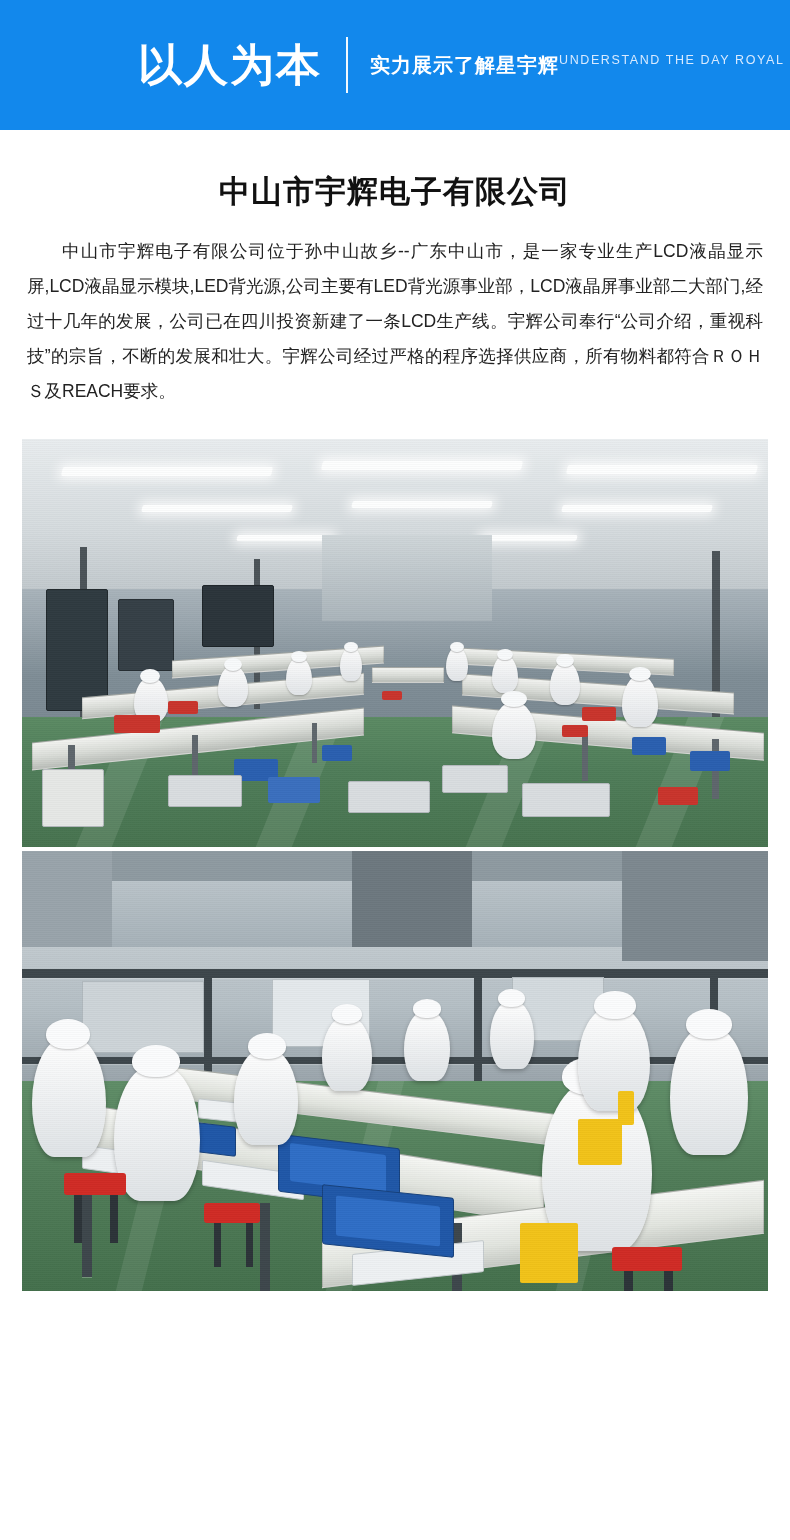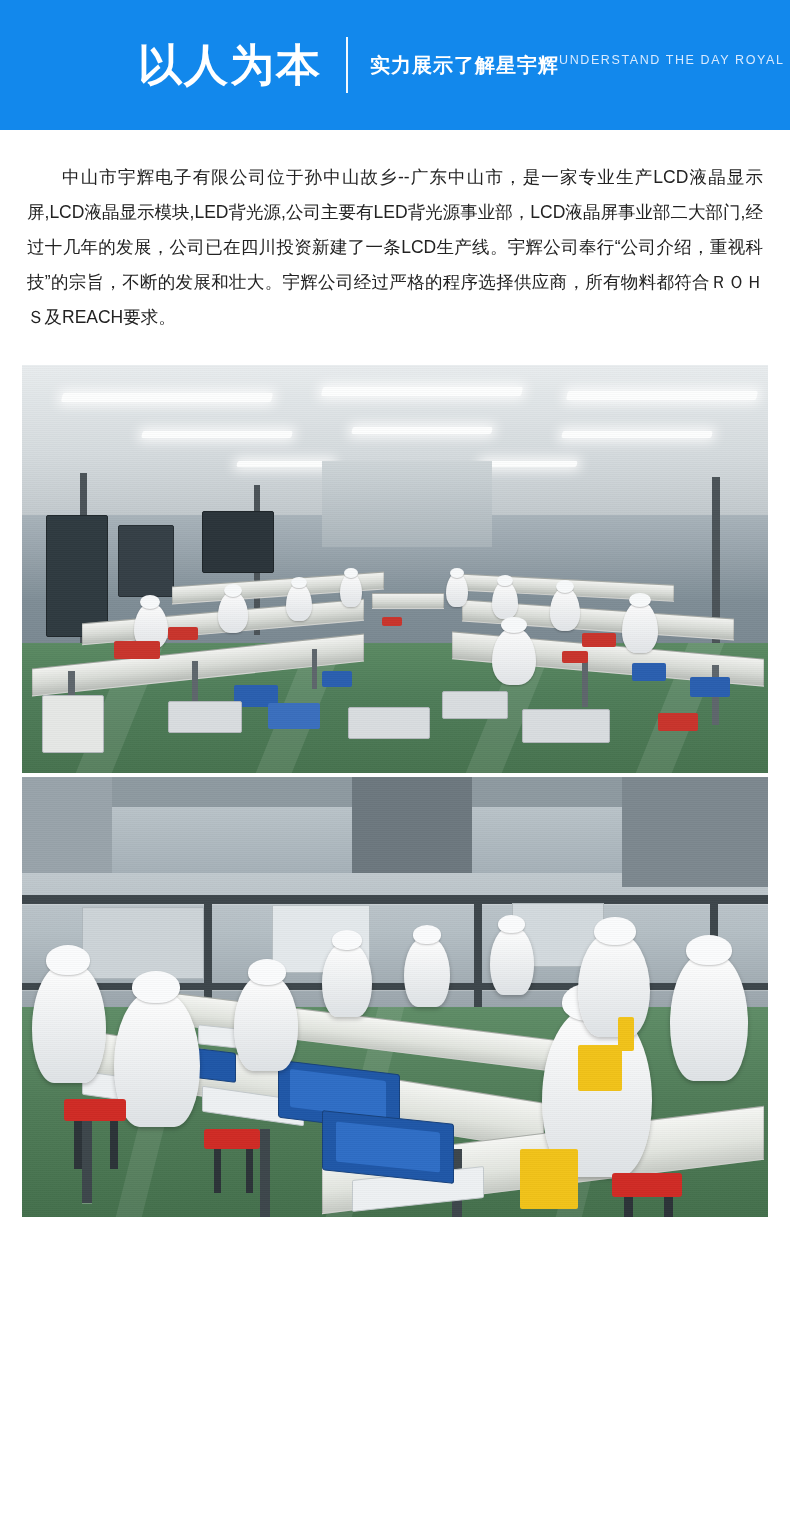--- a/index.html
+++ b/index.html
@@ -215,20 +215,21 @@
   <div class="banner">
     <div class="banner-title">以人为本</div>
     <div class="banner-divider"></div>
     <div class="banner-sub">
       <div class="banner-sub-cn">实力展示了解星宇辉</div>
       <div class="banner-sub-en">UNDERSTAND THE DAY ROYAL</div>
     </div>
   </div>
 
   <div class="content">
+    <div class="company-name">中山市宇辉电子有限公司</div>
     <p class="para">中山市宇辉电子有限公司位于孙中山故乡--广东中山市，是一家专业生产LCD液晶显示屏,LCD液晶显示模块,LED背光源,公司主要有LED背光源事业部，LCD液晶屏事业部二大部门,经过十几年的发展，公司已在四川投资新建了一条LCD生产线。宇辉公司奉行“公司介绍，重视科技”的宗旨，不断的发展和壮大。宇辉公司经过严格的程序选择供应商，所有物料都符合ＲＯＨＳ及REACH要求。</p>
   </div>
 
   <div class="photos">
 
     <div class="photo photo-1">
       <div class="p1-bg"></div>
       <div class="p1-ceiling"></div>
 
       <div class="p1-light" style="left:40px;  top:28px;  width:210px; height:9px;"></div>

